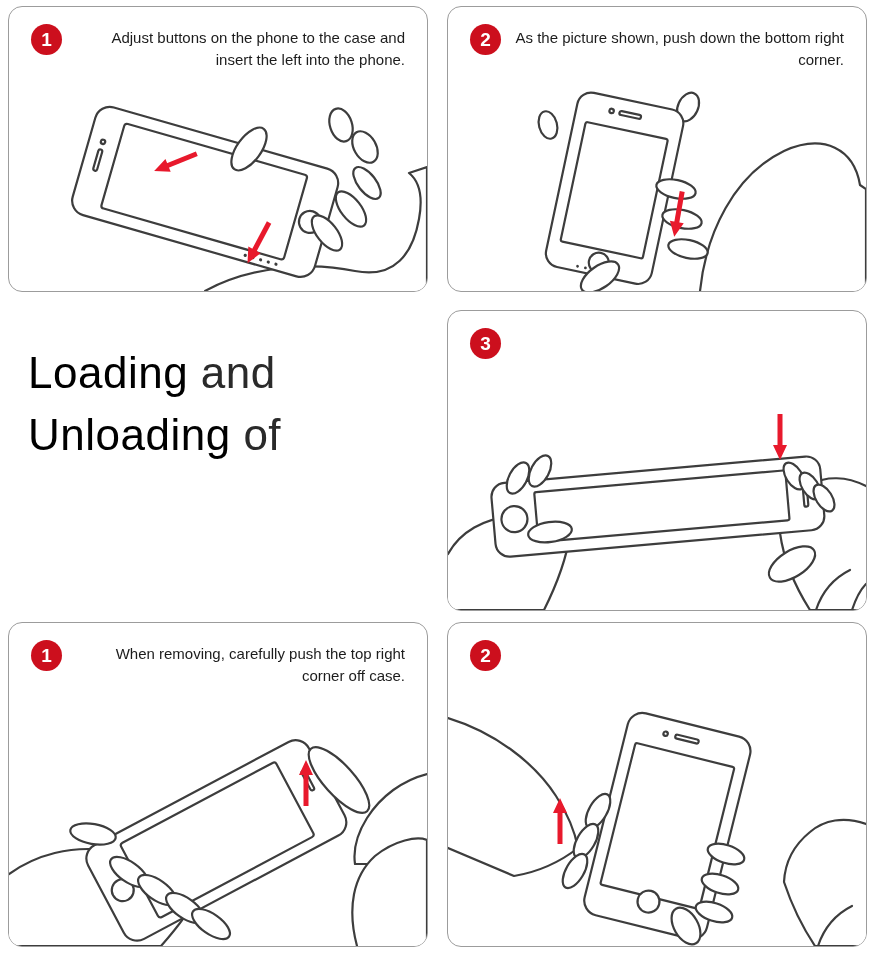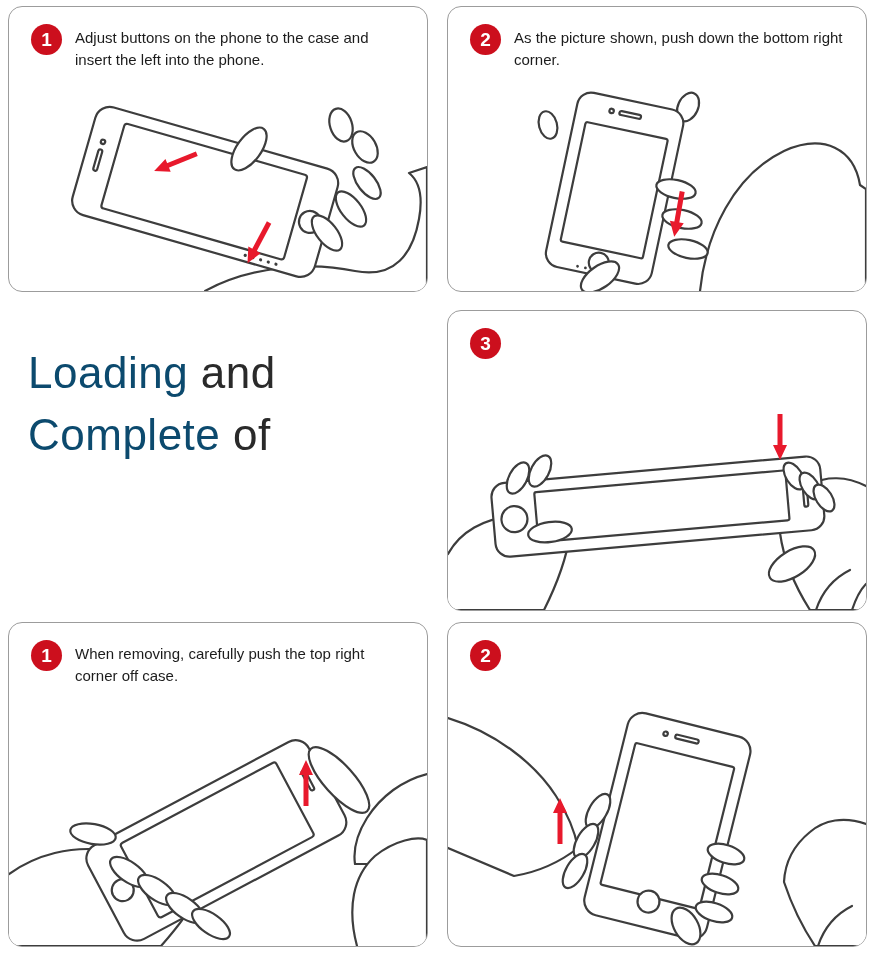--- a/index.html
+++ b/index.html
@@ -43,35 +43,36 @@
     justify-content: center;
     line-height: 1;
   }
 
   .step-text {
     font-size: 15px;
     color: #1c1c1c;
     line-height: 1.45;
     padding-top: 3px;
     max-width: 330px;
+    text-align: right;
   }
 
   .illus { position: absolute; left: 0; bottom: 0; display: block; }
 
   .heading {
     position: absolute;
     left: 28px;
     top: 342px;
     font-size: 44px;
     line-height: 62px;
     letter-spacing: 0.5px;
     color: #2a2a2a;
     white-space: nowrap;
   }
-  .heading .red { color: #0c4a6e; }
+  .heading .red { color: #000000; }
 </style>
 </head>
 <body>
 
 <div class="sheet">
 
   <section class="panel" style="left:8px; top:6px; width:420px; height:286px;">
     <div class="step-row">
       <div class="badge">1</div>
       <p class="step-text">Adjust buttons on the phone to the case and insert the left into the phone.</p>
@@ -189,21 +190,21 @@
       </g>
       <g transform="translate(332,58)">
         <line x1="0" y1="-30" x2="0" y2="2" stroke="#e8192c" stroke-width="5"></line>
         <polygon points="0,16 -7,1 7,1" fill="#e8192c"></polygon>
       </g>
     </svg>
   </section>
 
   <div class="heading">
     <div><span class="red">Loading</span><span> and</span></div>
-    <div><span class="red">Complete</span><span> of</span></div>
+    <div><span class="red">Unloading</span><span> of</span></div>
   </div>
 
   <section class="panel" style="left:8px; top:622px; width:420px; height:325px;">
     <div class="step-row">
       <div class="badge">1</div>
       <p class="step-text">When removing, carefully push the top right corner off case.</p>
     </div>
     <svg class="illus" width="418" height="250" viewBox="0 0 418 250">
       <g stroke="#3d3d3d" stroke-width="2.2" stroke-linecap="round" stroke-linejoin="round">
         <g fill="#ffffff">

